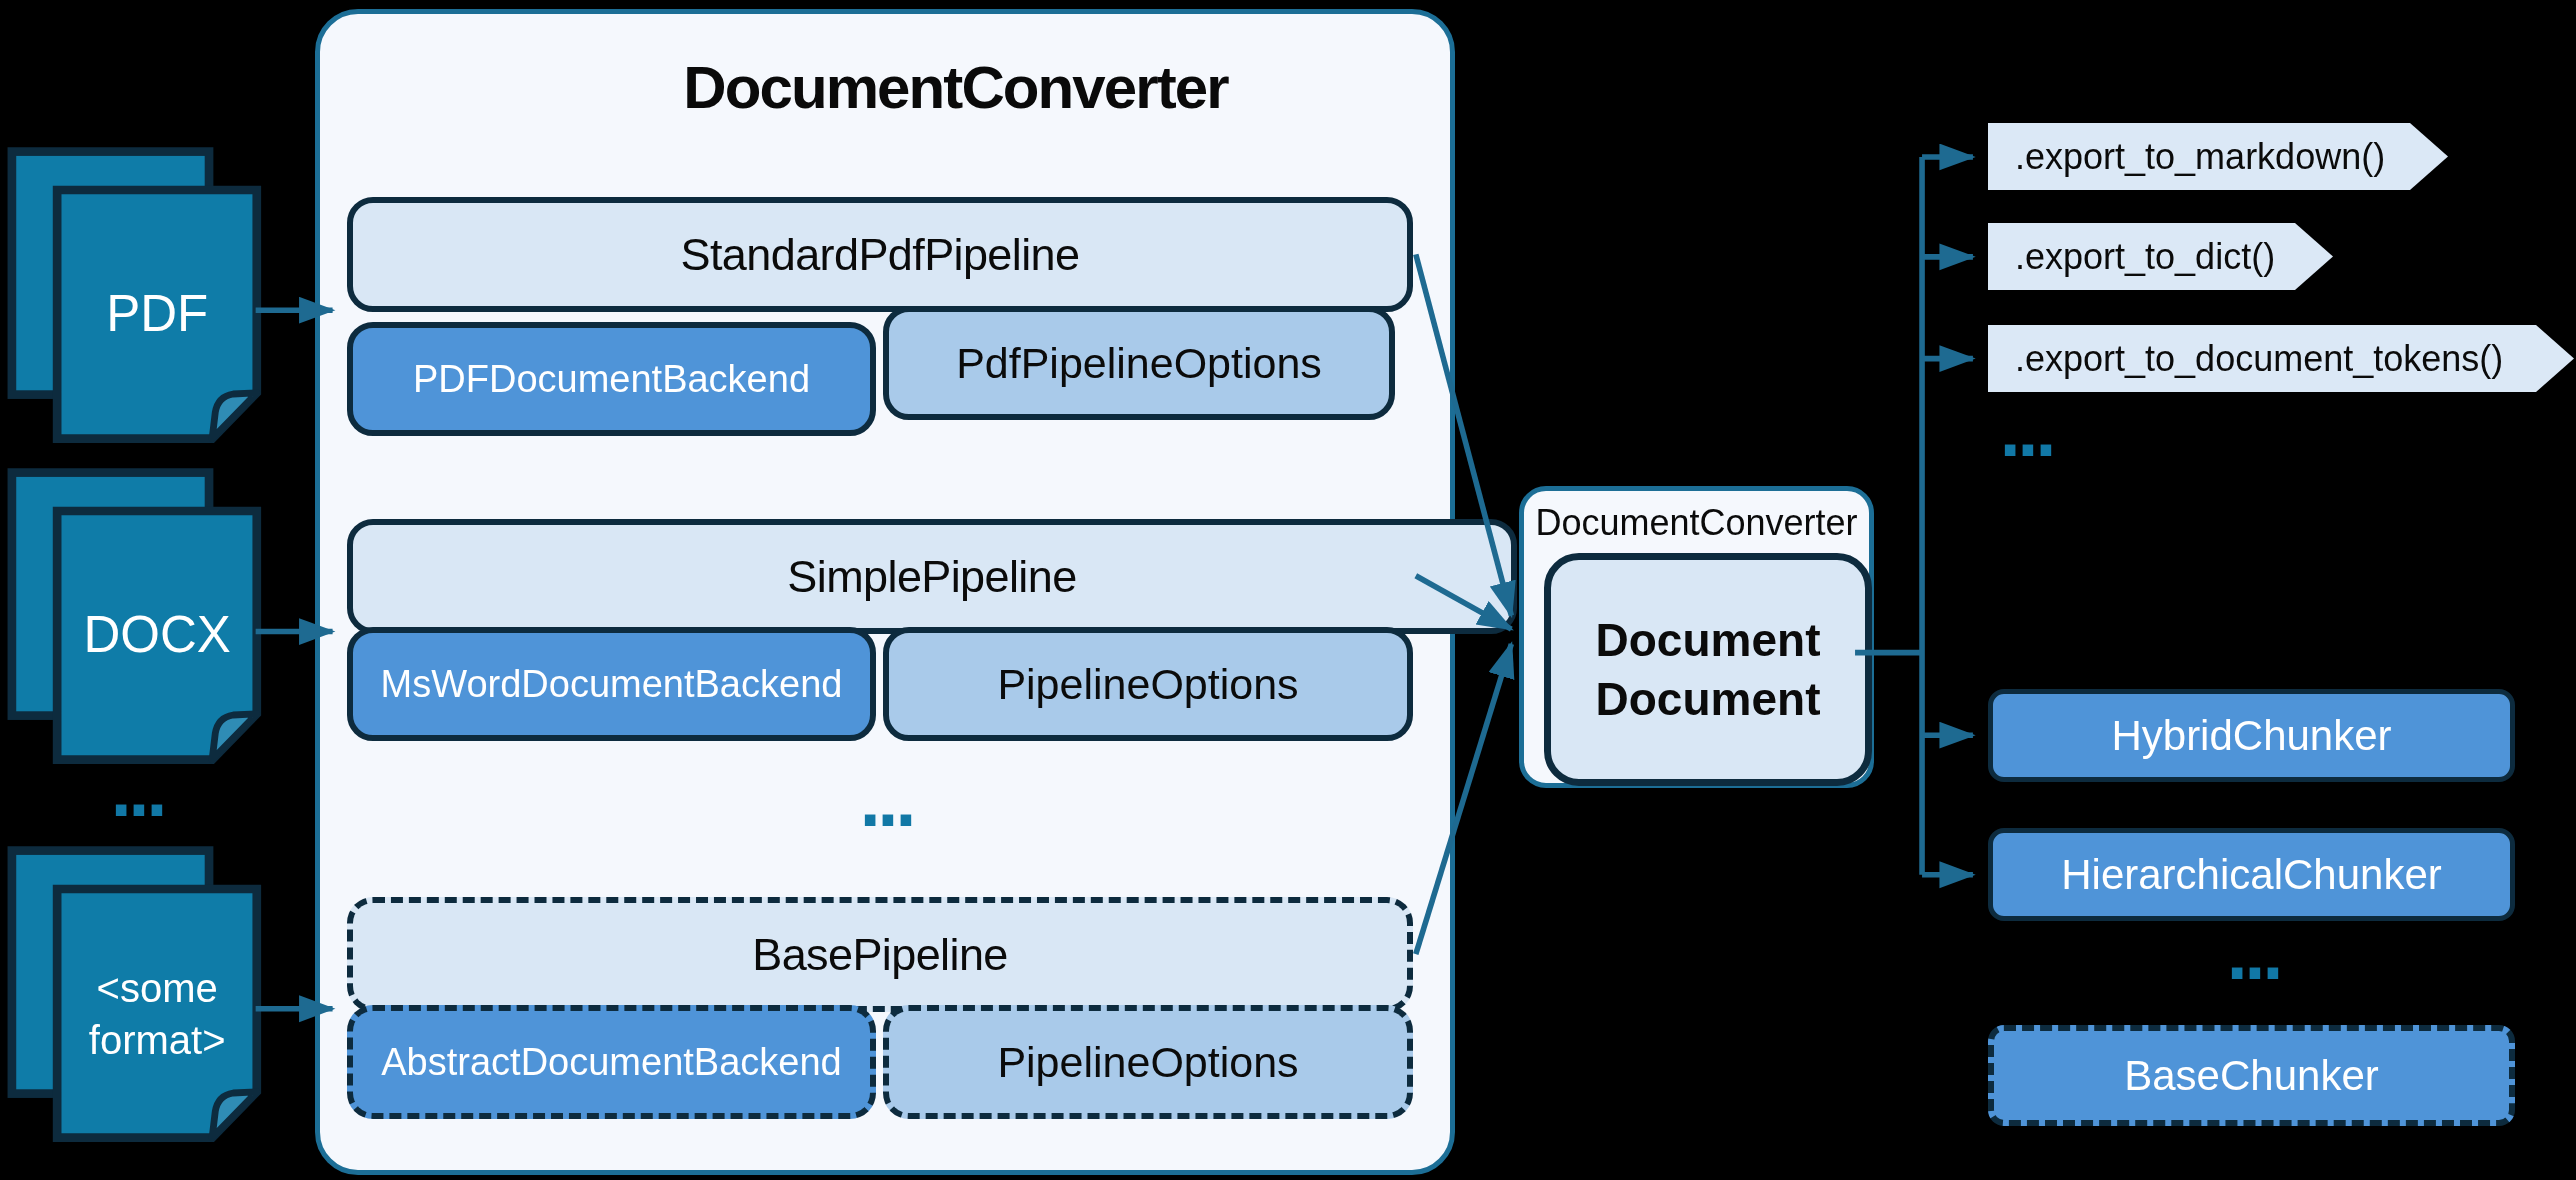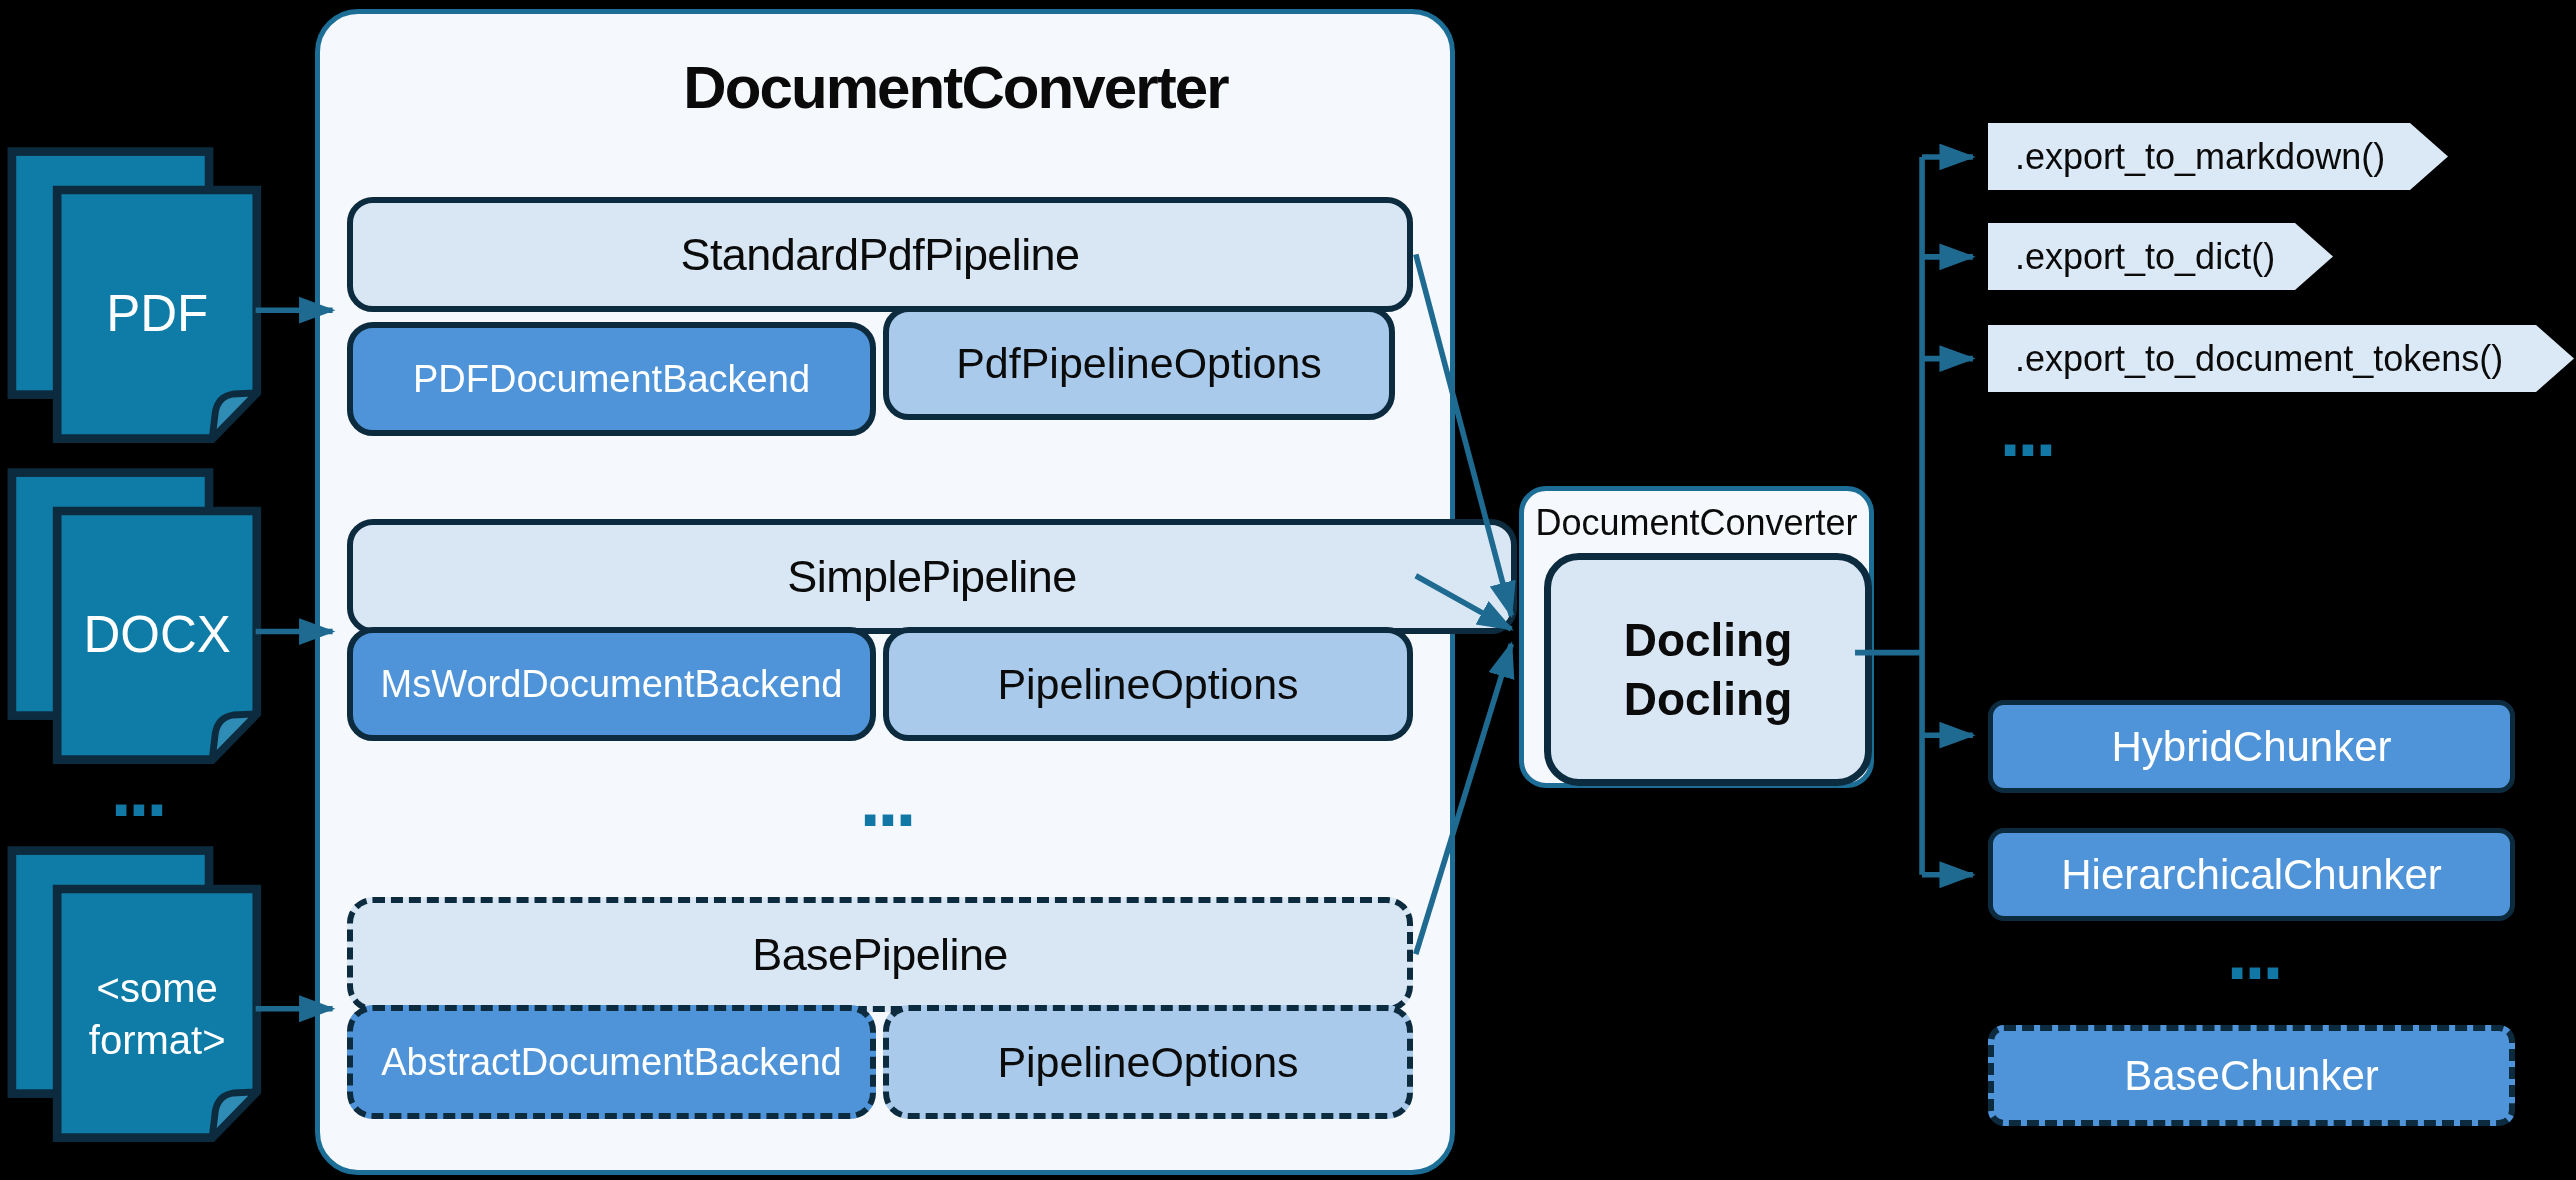--- a/index.html
+++ b/index.html
@@ -144,37 +144,37 @@
       <path d="M404 398 L332 472 L337 430 Q341 404 366 400 Z" fill="#2F8CB5" stroke="#0D2B3E" stroke-width="11" stroke-linejoin="round"></path>
     </svg>
     <div class="doc-label small">
       <div class="doc-label-inner">&lt;some format&gt;</div>
     </div>
   </div>
 
   <div class="abs cr-box" style="left:1519px;top:486px;width:355px;height:302px;">
     <div class="cr-label">DocumentConverter</div>
     <div class="docling-box">
-      <div class="docling-text">Docling Docling</div>
+      <div class="docling-text">Document Document</div>
     </div>
   </div>
 
   <div class="abs export-tag" style="left:1988px;top:123px;width:460px;height:67px;">
     <span>.export_to_markdown()</span>
   </div>
   <div class="abs export-tag" style="left:1988px;top:223px;width:345px;height:67px;">
     <span>.export_to_dict()</span>
   </div>
   <div class="abs export-tag" style="left:1988px;top:325px;width:586px;height:67px;">
     <span>.export_to_document_tokens()</span>
   </div>
 
   <div class="abs dots" style="left:1951px;top:405px;">...</div>
 
-  <div class="abs chunker" style="left:1988px;top:689px;width:527px;height:93px;margin-top:11px;">
+  <div class="abs chunker" style="left:1988px;top:689px;width:527px;height:93px;">
     <span>HybridChunker</span>
   </div>
   <div class="abs chunker" style="left:1988px;top:828px;width:527px;height:93px;">
     <span>HierarchicalChunker</span>
   </div>
 
   <div class="abs dots" style="left:2178px;top:928px;">...</div>
 
   <div class="abs chunker dashed" style="left:1988px;top:1025px;width:527px;height:101px;">
     <span>BaseChunker</span>

